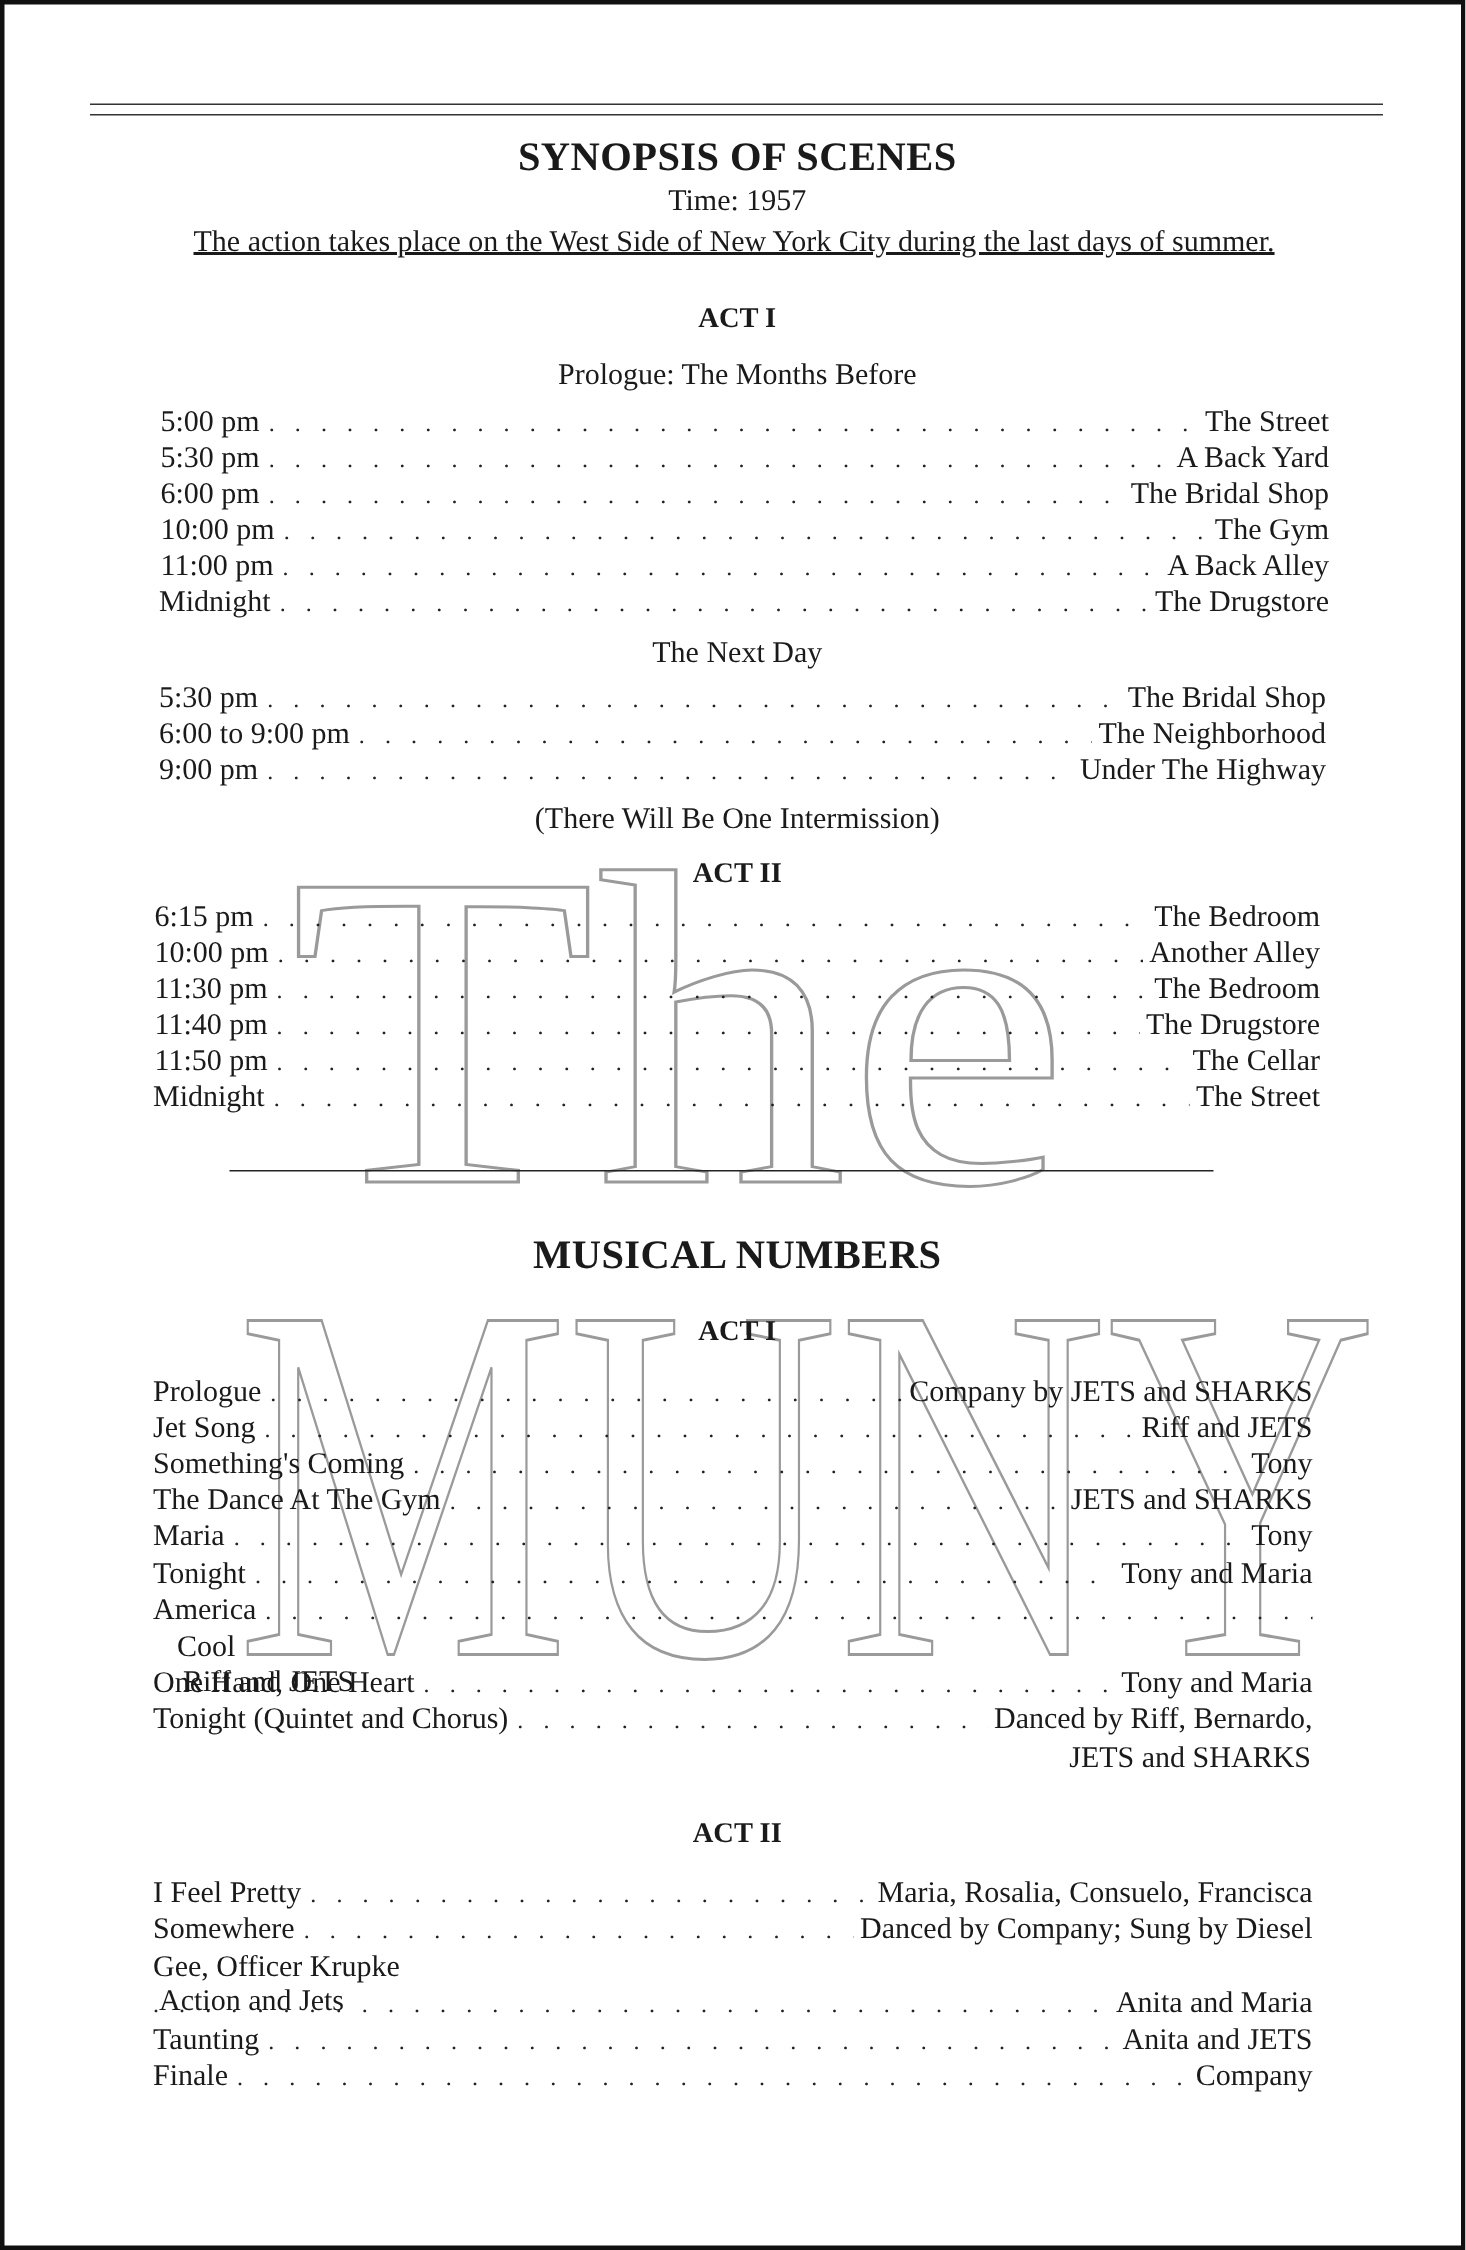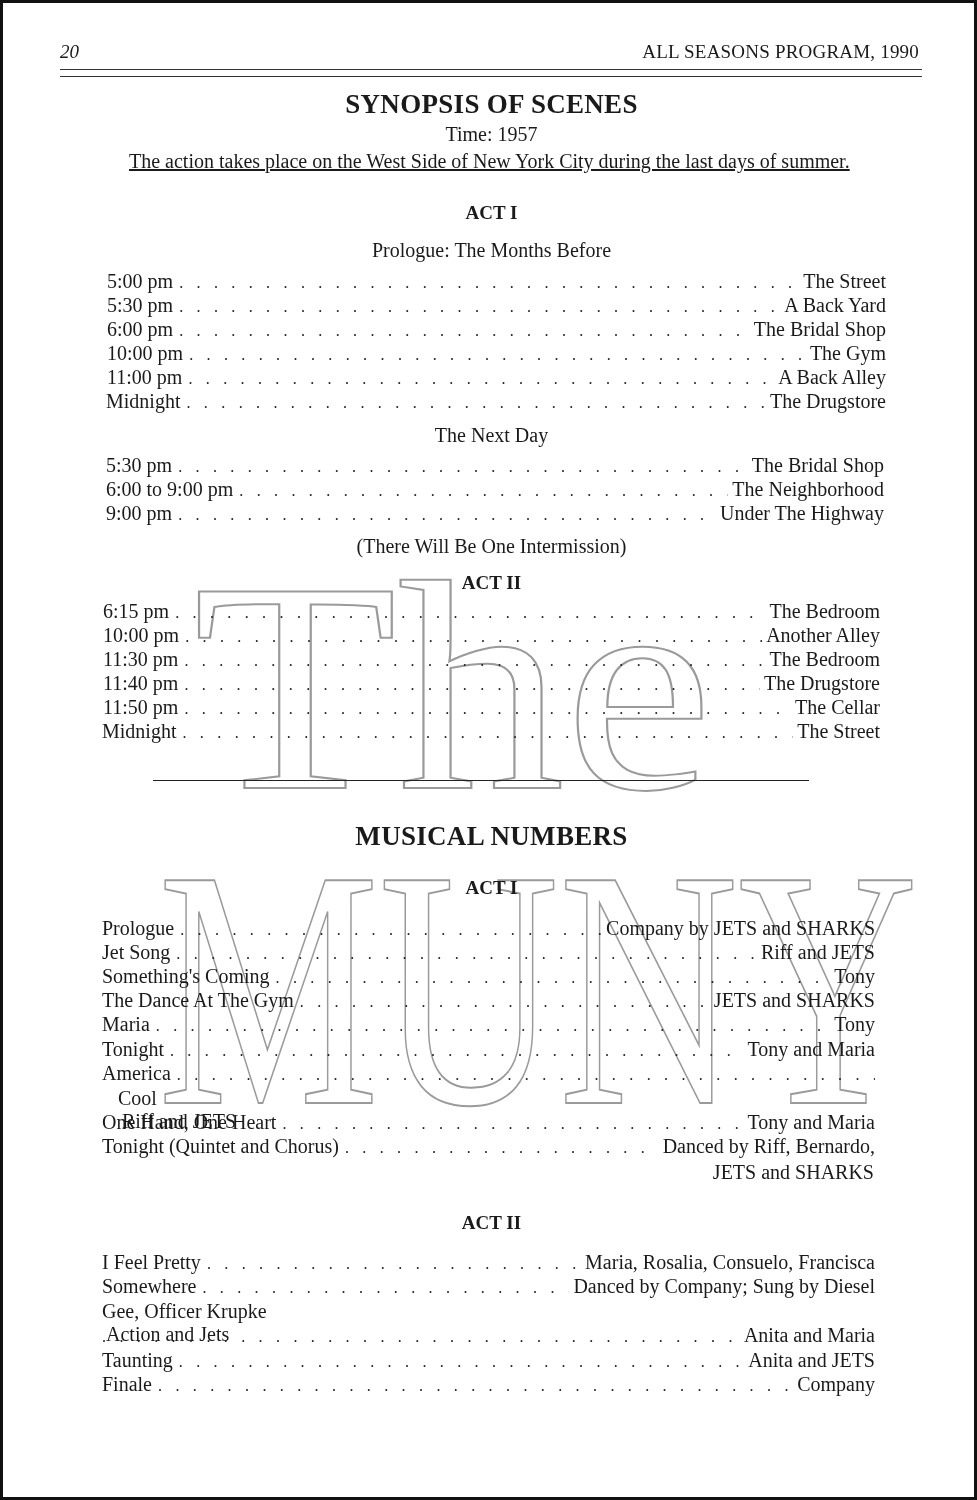--- a/index.html
+++ b/index.html
@@ -143,24 +143,20 @@
 </head>
 <body>
 
 <div class="page">
 
   <svg class="watermark" viewBox="0 0 770 660" xmlns="http://www.w3.org/2000/svg">
     <text x="40" y="245" font-size="300" textLength="520" lengthAdjust="spacingAndGlyphs">The</text>
     <text x="5" y="560" font-size="340" textLength="760" lengthAdjust="spacingAndGlyphs">MUNY</text>
   </svg>
 
-  <div class="running-head">
-    <span class="folio">20</span>
-    <span class="pub">ALL SEASONS PROGRAM, 1990</span>
-  </div>
   <div class="rule-double" style="top:66px;"></div>
   <div class="rule-double" style="top:73px;"></div>
 
   <div class="content">
 
     <div class="title" style="top:86px;">SYNOPSIS OF SCENES</div>
     <div class="centered" style="top:120px;">Time: 1957</div>
     <div class="para" style="top:146px;">The action takes place on the West Side of New York City during the last days of summer.</div>
 
     <div class="act" style="top:199px;">ACT I</div>

